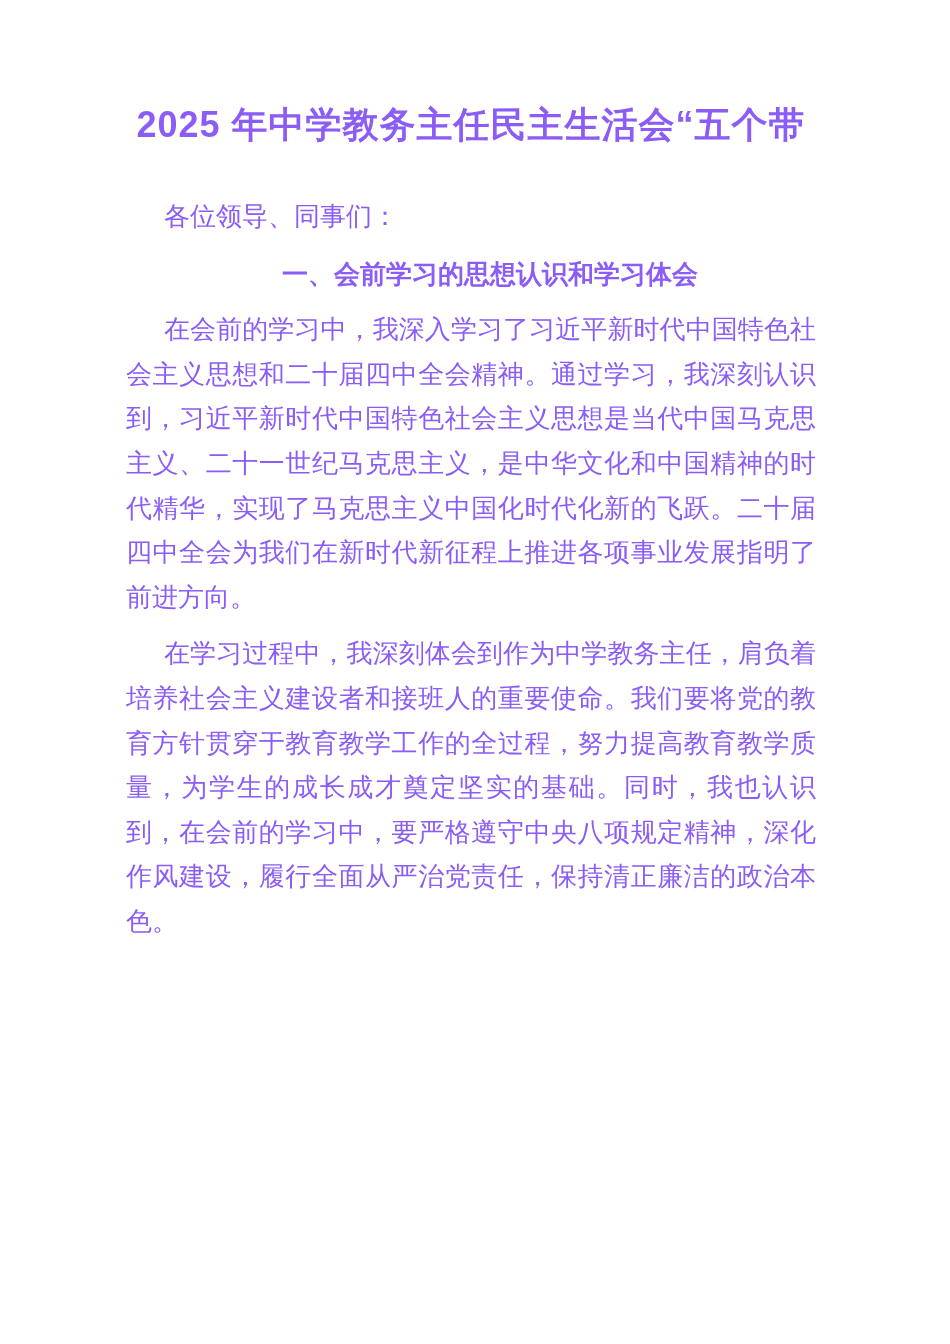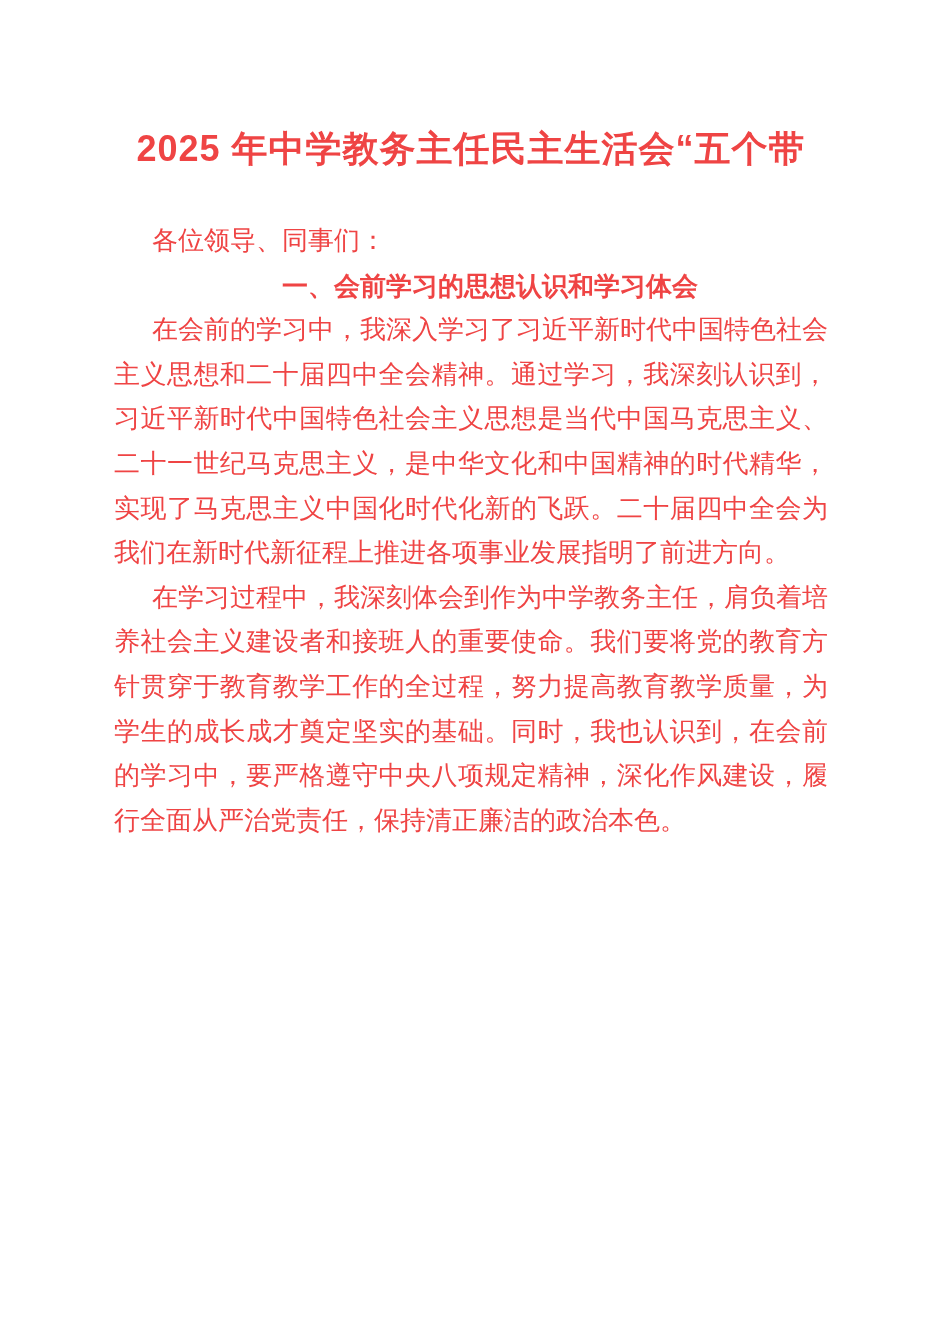--- a/index.html
+++ b/index.html
@@ -10,22 +10,22 @@
   body {
     width: 950px;
     height: 1344px;
     overflow: hidden;
   }
   .page {
     box-sizing: border-box;
     width: 950px;
     height: 1284px;
     background: #ffffff;
-    color: #ef4444;
-    padding: 120px 122px 0 114px;
+    color: #8b5cf6;
+    padding: 96px 122px 0 114px;
     overflow: hidden;
   }
   .doc-title {
     margin: 0 0 42px 0;
     font-family: "Liberation Sans", "DejaVu Sans", sans-serif;
     font-size: 36px;
     font-weight: 700;
     line-height: 57px;
     text-align: center;
     letter-spacing: 1px;
@@ -34,21 +34,21 @@
     display: block;
     white-space: nowrap;
   }
   .doc-body {
     font-family: "Liberation Serif", "DejaVu Serif", serif;
     font-size: 26px;
     line-height: 44.6px;
     text-align: justify;
   }
   .para {
-    margin: 0;
+    margin: 12px;
     padding: 0;
     text-indent: 38px;
   }
   .para.heading {
     font-family: "Liberation Sans", "DejaVu Sans", sans-serif;
     font-weight: 700;
     text-align: center;
   }
 </style>
 </head>

